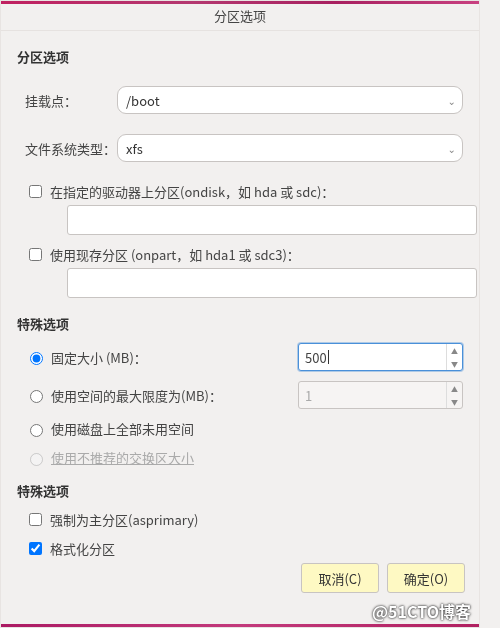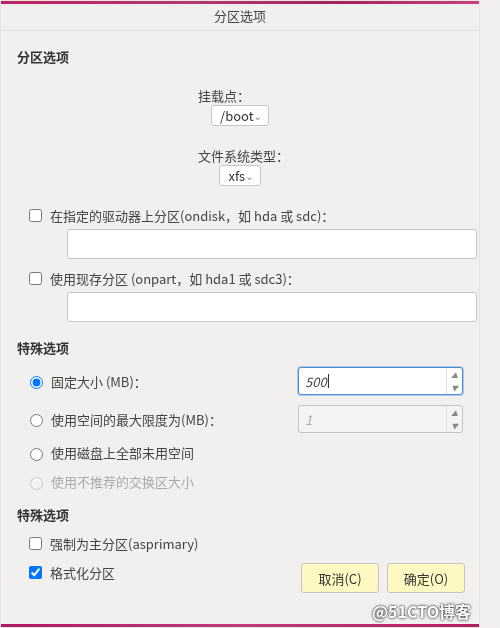--- a/index.html
+++ b/index.html
@@ -36,35 +36,34 @@
   }
   .section-title {
     font-weight: bold;
     color: #333;
     margin: 10px 0 8px 0;
   }
   .row {
     display: flex;
     align-items: center;
     margin: 20px 0;
-    flex-direction: column;
   }
   .row .label {
     width: 100px;
     padding-left: 8px;
     color: #444;
   }
   .combo {
     flex: 1;
     height: 28px;
     display: flex;
     align-items: center;
     background: #fff;
     border: 1px solid #c8c4c2;
-    border-radius: 3px;
+    border-radius: 9px;
     padding: 0 6px 0 8px;
     color: #333;
   }
   .combo .caret {
     margin-left: auto;
     color: #888;
     font-size: 10px;
   }
   .check-line {
     display: flex;
@@ -89,27 +88,26 @@
   }
   .radio-row {
     display: flex;
     align-items: center;
     margin: 10px 0 10px 8px;
     color: #444;
   }
   .radio-row input[type="radio"] {
     margin-right: 8px;
   }
-  .radio-row.disabled { color: #aaa; }
+  .radio-row.disabled { color: #aaa; text-decoration: underline; }
   .radio-label { flex: 0 0 auto; }
   .spin-wrap {
     margin-left: auto;
     display: flex;
     align-items: stretch;
-    font-style: italic;
   }
   .spin {
     width: 165px;
     height: 28px;
     display: flex;
     align-items: stretch;
     background: #fff;
     border: 1px solid #c8c4c2;
     border-radius: 3px;
   }

